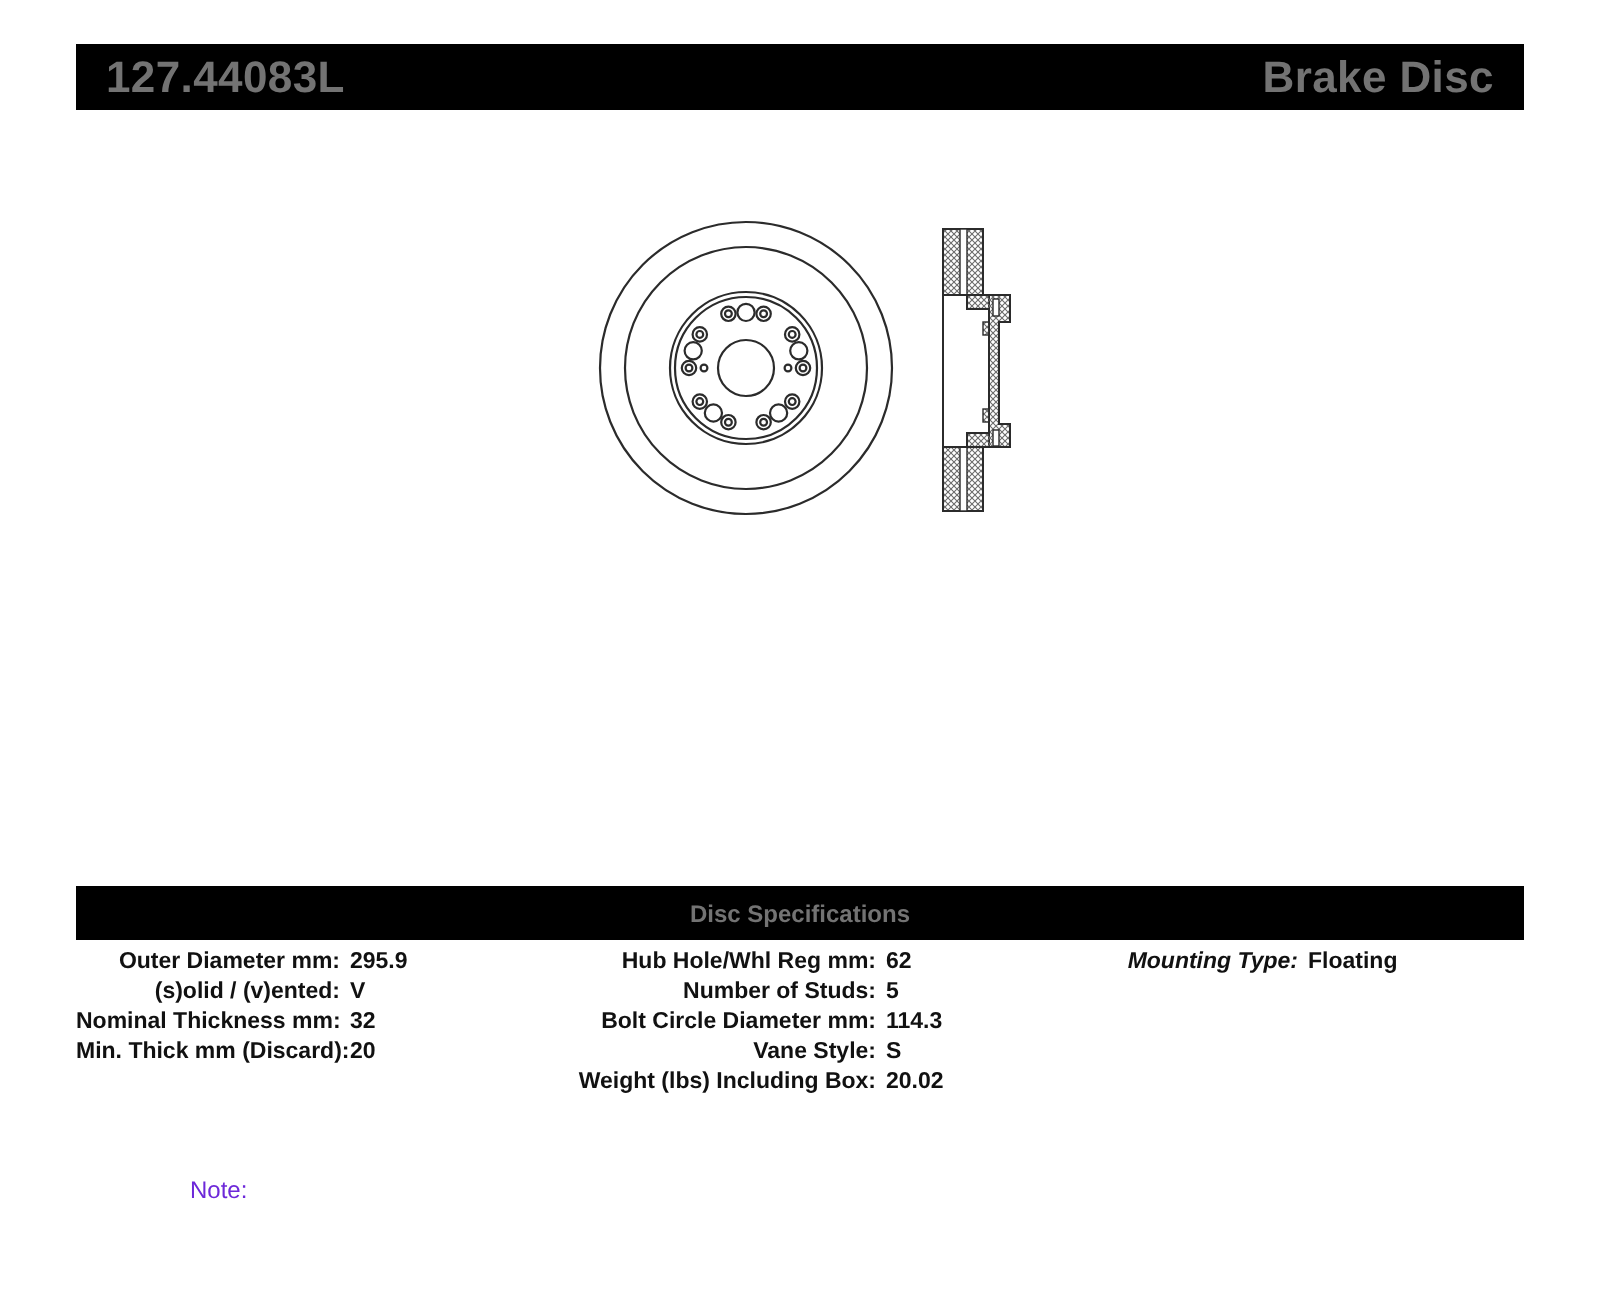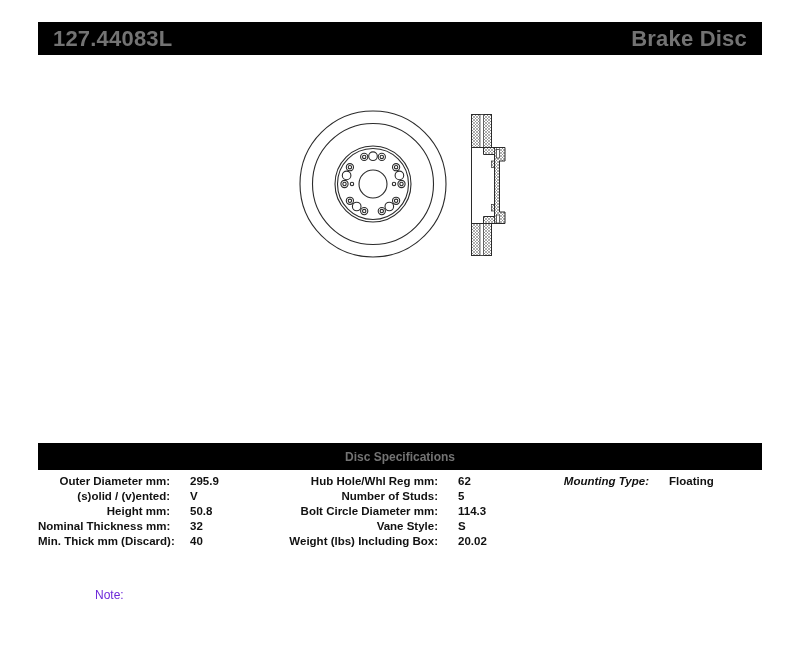--- a/index.html
+++ b/index.html
@@ -43,21 +43,20 @@
     top:474px;
     font-size:11.5px;
     font-weight:bold;
     color:#111;
   }
   .spec-col .row {
     display:flex;
     height:15px;
     line-height:15px;
     white-space:nowrap;
-    gap:15px;
   }
   .spec-col .lbl { text-align:right; flex:0 0 auto; }
   .spec-col .val { padding-left:5px; text-align:left; }
   .col-left  { left:38px;  width:220px; }
   .col-left  .lbl { width:132px; }
   .col-mid   { left:250px; width:310px; }
   .col-mid   .lbl { width:188px; }
   .col-right { left:558px; width:204px; }
   .col-right .lbl { width:91px;font-style:italic; }
 
@@ -154,30 +153,26 @@
 <div class="spec-col col-left">
   <div class="row">
     <span class="lbl">Outer Diameter mm:</span>
     <span class="val">295.9</span>
   </div>
   <div class="row">
     <span class="lbl">(s)olid / (v)ented:</span>
     <span class="val">V</span>
   </div>
   <div class="row">
-    <span class="lbl">Height mm:</span>
-    <span class="val">50.8</span>
-  </div>
-  <div class="row">
     <span class="lbl">Nominal Thickness mm:</span>
     <span class="val">32</span>
   </div>
   <div class="row">
     <span class="lbl">Min. Thick mm (Discard):</span>
-    <span class="val">40</span>
+    <span class="val">20</span>
   </div>
 </div>
 
 <div class="spec-col col-mid">
   <div class="row">
     <span class="lbl">Hub Hole/Whl Reg mm:</span>
     <span class="val">62</span>
   </div>
   <div class="row">
     <span class="lbl">Number of Studs:</span>

